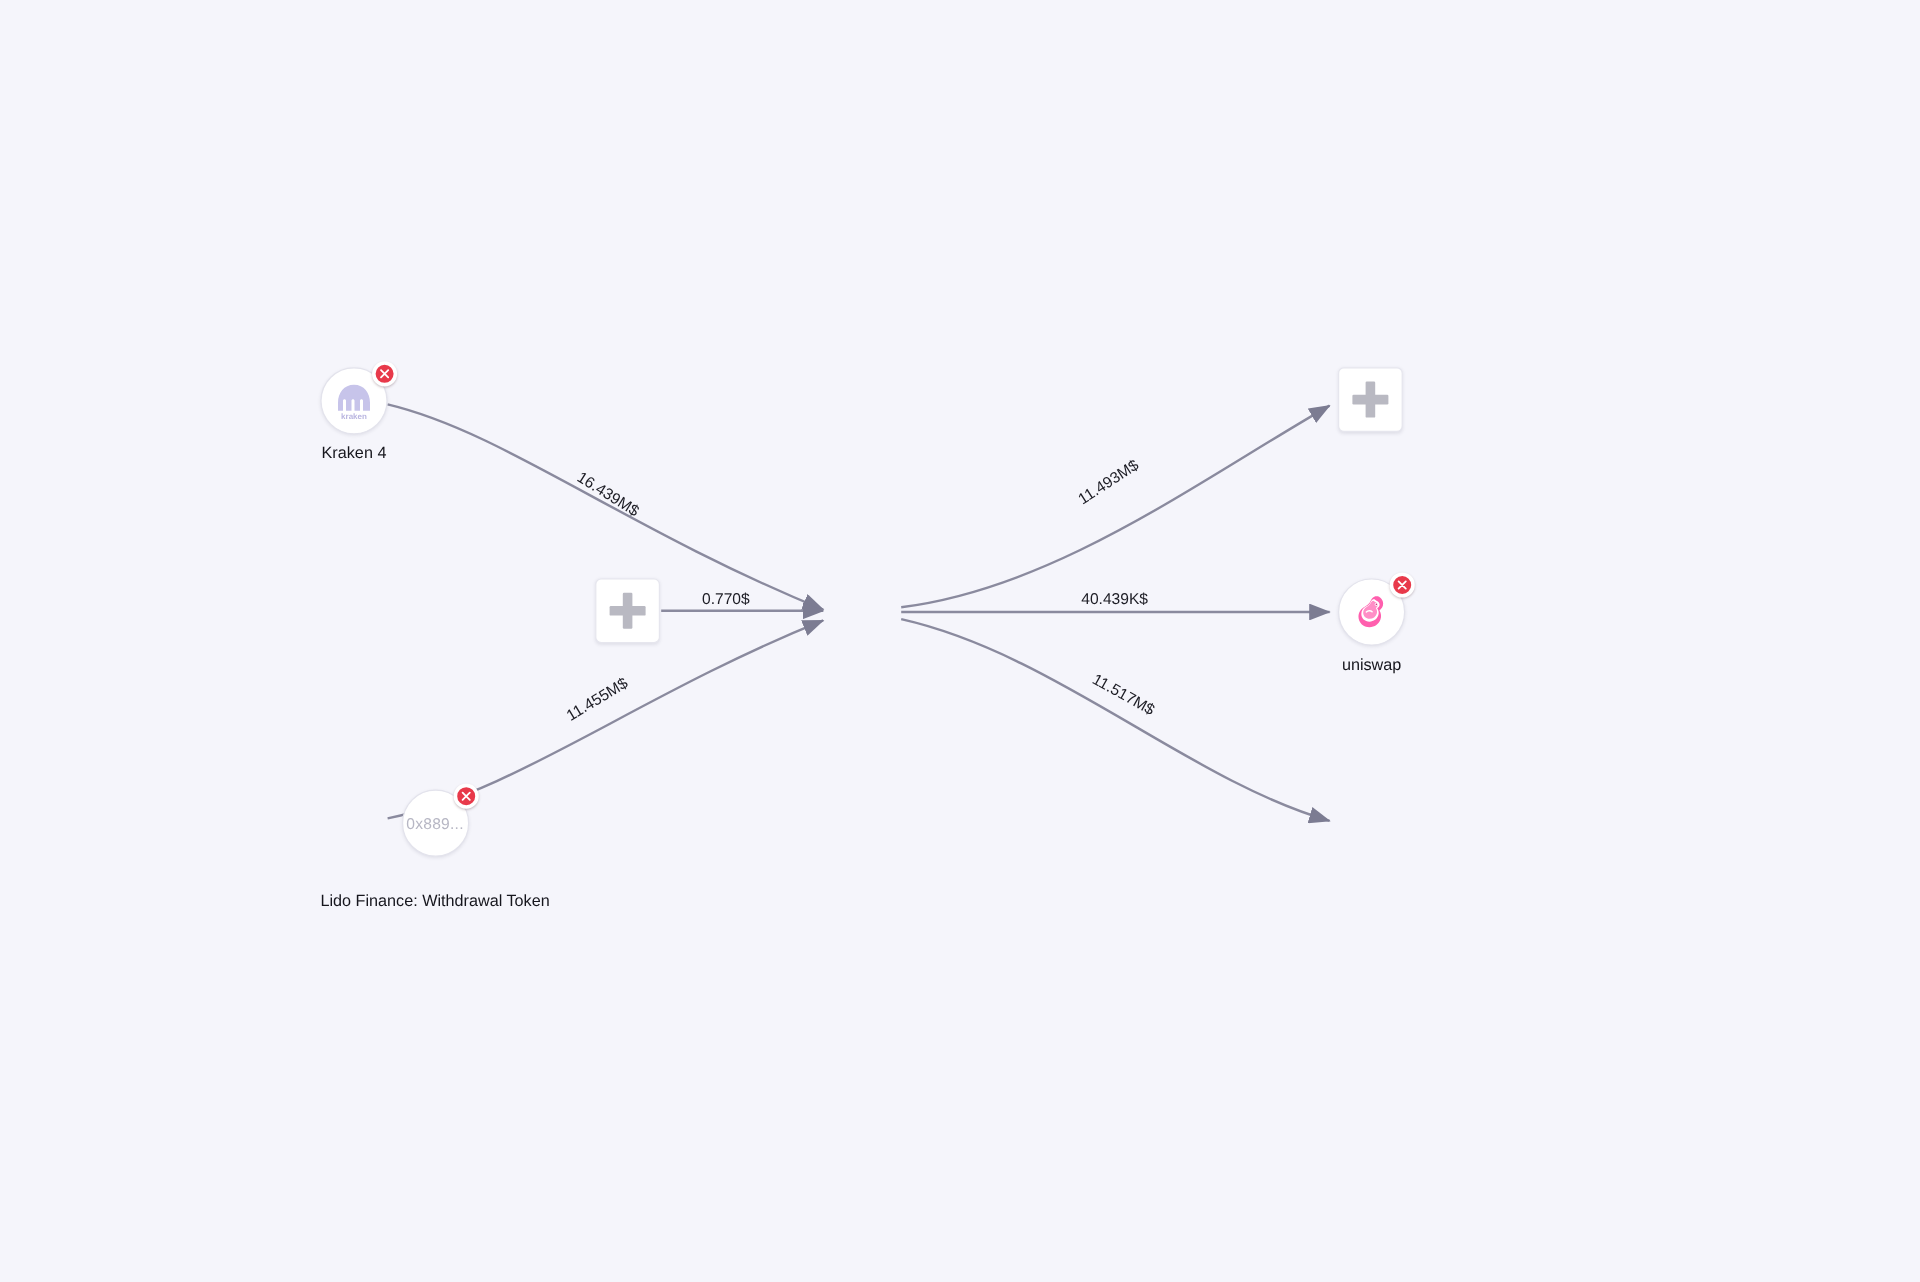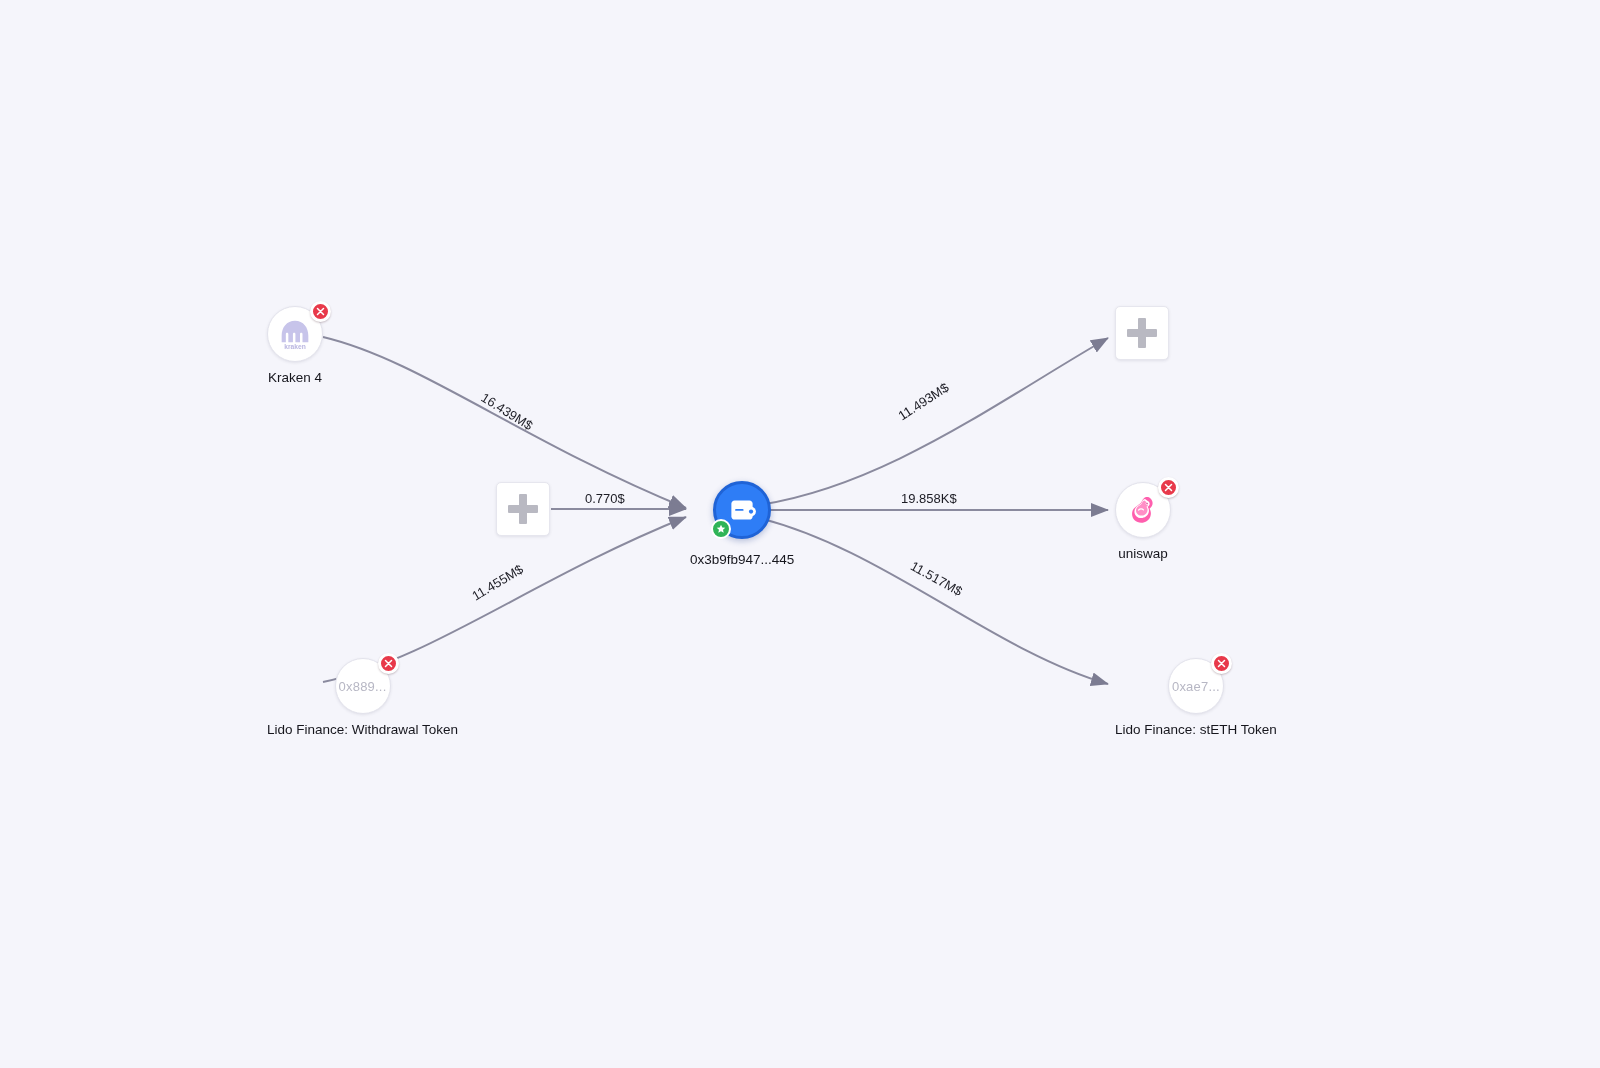--- a/index.html
+++ b/index.html
@@ -174,93 +174,66 @@
       </svg>
       <div class="close-badge">
         <svg viewBox="0 0 12 12" width="9" height="9">
           <path d="M2 2 L10 10 M10 2 L2 10" stroke="#ffffff" stroke-width="2" stroke-linecap="round"></path>
         </svg>
       </div>
     </div>
     <div class="node-label">Kraken 4</div>
   </div>
 
-  <div class="node" style="left:267px; top:658px;">
+  <div class="node" style="left:267px; top:658px;gap:21px;">
     <div class="node-circle">
       <span class="node-addr-text">0x889...</span>
       <div class="close-badge">
         <svg viewBox="0 0 12 12" width="9" height="9">
           <path d="M2 2 L10 10 M10 2 L2 10" stroke="#ffffff" stroke-width="2" stroke-linecap="round"></path>
         </svg>
       </div>
     </div>
     <div class="node-label">Lido Finance: Withdrawal Token</div>
   </div>
 
-  <div class="node" style="left:690px; top:481px;">
-    <div class="node-circle main">
-      <svg class="wallet-icon" viewBox="0 0 32 32">
-        <path d="M6 10 C6 8.3 7.3 7 9 7 L23 7 C24.7 7 26 8.3 26 10 L26 22 C26 23.7 24.7 25 23 25 L9 25 C7.3 25 6 23.7 6 22 Z" fill="#ffffff"></path>
-        <rect x="9.5" y="15" width="8" height="1.8" rx="0.9" fill="#2e7df6"></rect>
-        <circle cx="24.5" cy="17.5" r="4.6" fill="#ffffff"></circle>
-        <circle cx="24.5" cy="17.5" r="2" fill="#2e7df6"></circle>
-      </svg>
-      <div class="star-badge">
-        <svg viewBox="0 0 14 14" width="10" height="10">
-          <path d="M7 1 L8.8 5 L13 5.4 L9.8 8.2 L10.8 12.4 L7 10.1 L3.2 12.4 L4.2 8.2 L1 5.4 L5.2 5 Z" fill="#ffffff"></path>
-        </svg>
-      </div>
-    </div>
-    <div class="node-label main">0x3b9fb947...445</div>
-  </div>
 
   <div class="node" style="left:1115px; top:482px;">
     <div class="node-circle">
       <svg class="uni-logo" viewBox="0 0 48 48">
         <path d="M30 9 C33 10 35 13 35 16 C35 19 33.5 21 31.5 22.5 C33 25 33.5 28 32.5 31 C31 35.5 27 38.5 22 38.5 C16 38.5 11.5 34 11.5 28.5 C11.5 24 14 21 17.5 19 C20 17.6 22 16 23 13.5 C23.8 11.4 25.5 9.6 27.5 9 Z" fill="#ff5fae"></path>
         <path d="M29 13.5 C30.6 14 31.6 15.4 31.6 16.8 C31.6 18.4 30.6 19.6 29.3 20.4 C30.8 22.4 31.2 24.8 30.4 27.2 C29.2 30.8 26 33.2 22 33.2 C17.5 33.2 14.2 29.9 14.2 25.9 C14.2 22.6 16 20.3 18.7 18.8 C20.7 17.7 22.3 16.3 23.1 14.4 C23.7 12.9 24.9 11.8 26.3 11.5 Z" fill="#ffffff"></path>
         <path d="M27.8 14.8 C29 15.2 29.8 16.3 29.8 17.4 C29.8 18.6 29 19.6 28 20.2 C29.2 21.8 29.5 23.7 28.9 25.6 C28 28.5 25.3 30.4 22.1 30.4 C18.6 30.4 16 27.8 16 24.6 C16 22 17.5 20.2 19.6 19 C21.2 18.1 22.5 17 23.1 15.5 C23.6 14.3 24.5 13.4 25.6 13.2 Z" fill="#ff8ec6"></path>
         <circle cx="28.6" cy="16.6" r="1.5" fill="#ffffff"></circle>
         <circle cx="28.6" cy="16.6" r="0.8" fill="#c9367f"></circle>
         <path d="M19 24 C20.5 22.5 23 22.2 24.5 23.8" stroke="#ffffff" stroke-width="1.4" fill="none" stroke-linecap="round"></path>
       </svg>
       <div class="close-badge">
         <svg viewBox="0 0 12 12" width="9" height="9">
           <path d="M2 2 L10 10 M10 2 L2 10" stroke="#ffffff" stroke-width="2" stroke-linecap="round"></path>
         </svg>
       </div>
     </div>
     <div class="node-label">uniswap</div>
   </div>
 
-  <div class="node" style="left:1115px; top:658px;">
-    <div class="node-circle">
-      <span class="node-addr-text">0xae7...</span>
-      <div class="close-badge">
-        <svg viewBox="0 0 12 12" width="9" height="9">
-          <path d="M2 2 L10 10 M10 2 L2 10" stroke="#ffffff" stroke-width="2" stroke-linecap="round"></path>
-        </svg>
-      </div>
-    </div>
-    <div class="node-label">Lido Finance: stETH Token</div>
-  </div>
 
   <div class="plus-box" style="left:496px; top:482px;">
     <span class="plus-glyph"></span>
   </div>
 
   <div class="plus-box" style="left:1115px; top:306px;">
     <span class="plus-glyph"></span>
   </div>
 
   <div class="edge-label" style="left:478px; top:404px; transform: rotate(32deg);">16.439M$</div>
 
   <div class="edge-label" style="left:585px; top:491px;">0.770$</div>
 
   <div class="edge-label" style="left:469px; top:575px; transform: rotate(-31deg);">11.455M$</div>
 
   <div class="edge-label" style="left:895px; top:394px; transform: rotate(-33deg);">11.493M$</div>
 
-  <div class="edge-label" style="left:901px; top:491px;">19.858K$</div>
+  <div class="edge-label" style="left:901px; top:491px;">40.439K$</div>
 
   <div class="edge-label" style="left:908px; top:571px; transform: rotate(29deg);">11.517M$</div>
 
 </div>
 
 </body></html>

